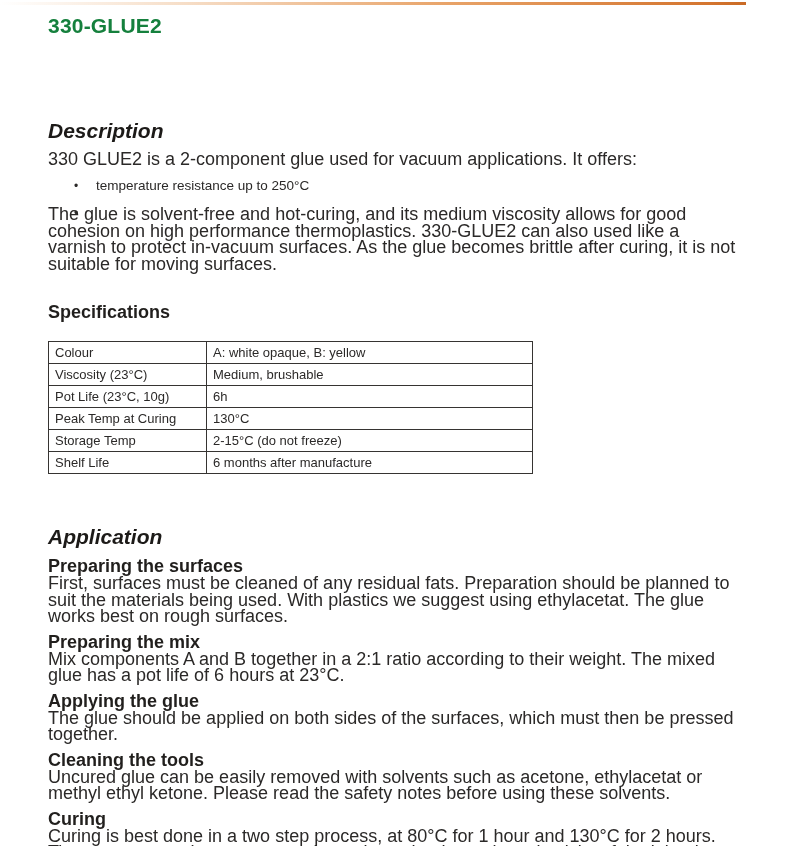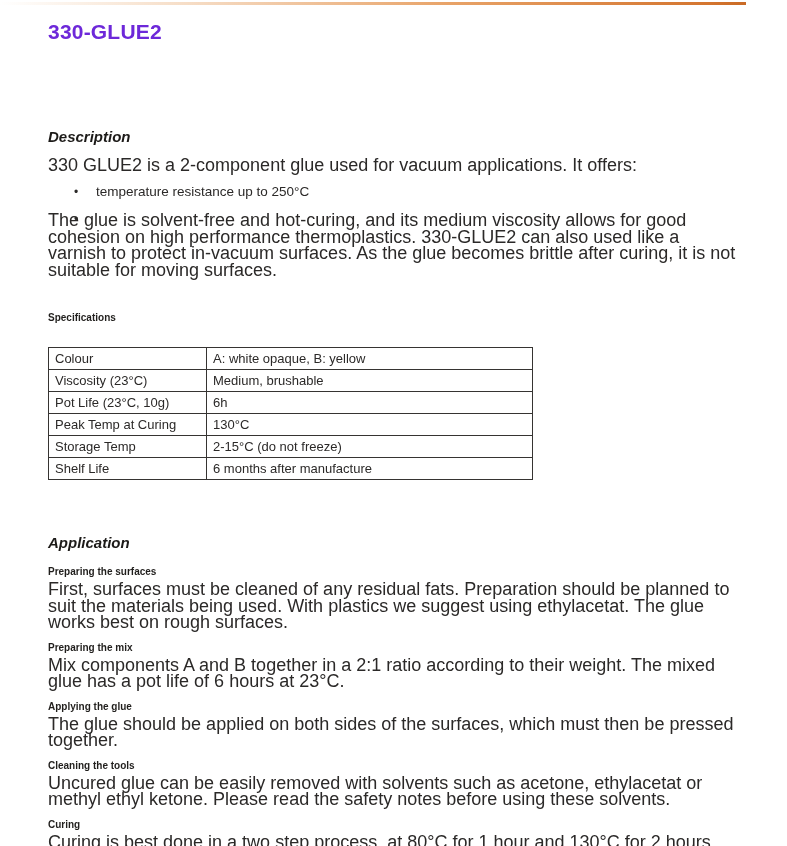--- a/index.html
+++ b/index.html
@@ -21,30 +21,30 @@
     left: 0;
     width: 746px;
     height: 3px;
     background: linear-gradient(to right, #ffffff 0%, #f6ddc6 25%, #e8a368 60%, #d4752f 95%, #c96a25 100%);
   }
   .page {
     padding: 0 46px 0 48px;
   }
   .doc-title {
     margin: 0;
-    padding-top: 19px;
+    padding-top: 13px;
     font-size: 21px;
     line-height: 26px;
     font-weight: bold;
-    color: #6d28d9;
+    color: #15803d;
     letter-spacing: 0.2px;
   }
   .section-heading {
     margin: 0;
-    font-size: 15px;
+    font-size: 21px;
     line-height: 25px;
     font-weight: bold;
     font-style: italic;
     color: #1c1a18;
   }
   #description-heading { margin-top: 79px; }
   #application-heading { margin-top: 50px; }
   .body-text {
     margin: 0;
     font-size: 18px;
@@ -66,21 +66,21 @@
   }
   .bullet-list li .bullet-dot {
     position: absolute;
     left: 26px;
     top: 0;
     font-size: 12px;
   }
   #description-body { margin-top: 12px; max-width: 698px; }
   .sub-heading {
     margin: 0;
-    font-size: 10px;
+    font-size: 18px;
     line-height: 16px;
     font-weight: bold;
     color: #211f1d;
   }
   #specifications-heading { margin-top: 32px; }
   .spec-table {
     margin-top: 21px;
     border-collapse: collapse;
     width: 485px;
   }

